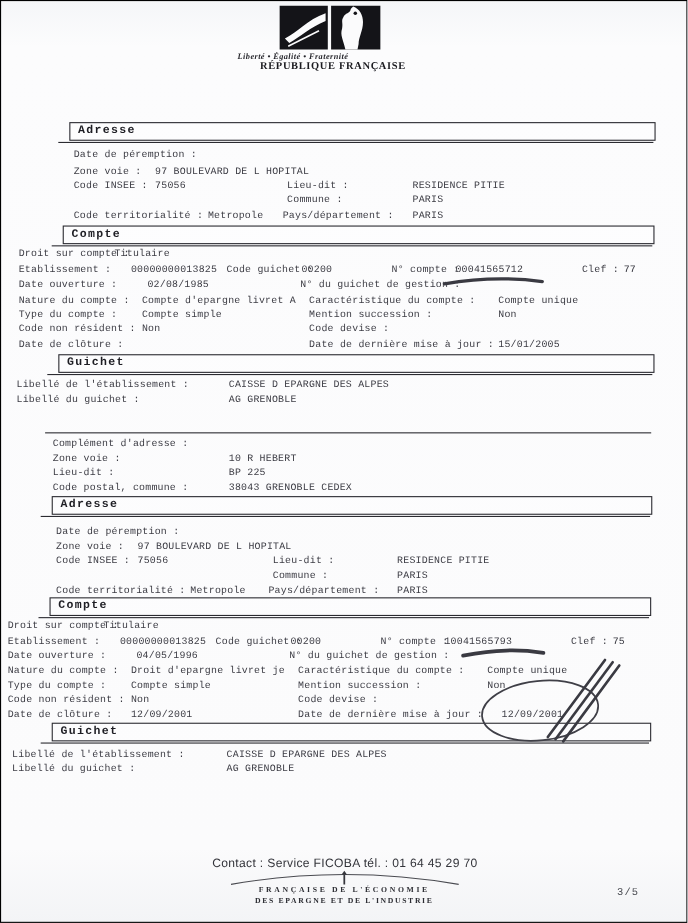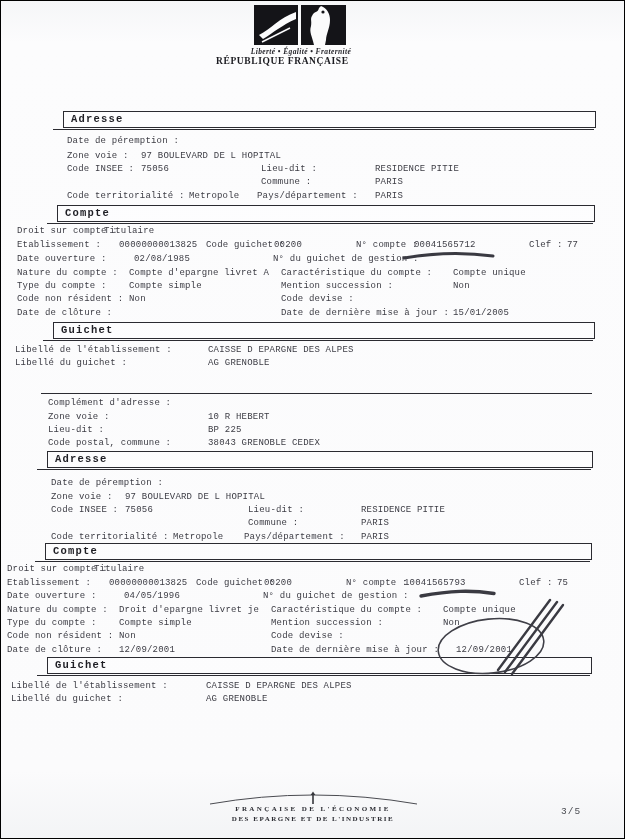--- a/index.html
+++ b/index.html
@@ -16,25 +16,25 @@
   .shead{
     position:absolute;height:15px;border:1px solid #2b2b31;background:rgba(255,255,255,.35);
   }
   .shead .stitle{
     position:absolute;left:7px;top:1px;
     font:bold 10.5px/13px "Liberation Mono","DejaVu Sans Mono",monospace;
     letter-spacing:1.2px;color:#1e1e24;white-space:pre;
   }
   .srule{position:absolute;height:1px;background:#2b2b31;}
   .hdr-motto{
-    position:absolute;left:215px;top:46px;width:170px;text-align:center;
+    position:absolute;left:215px;top:46px;width:170px;text-align:left;
     font:italic bold 7.5px "Liberation Serif","DejaVu Serif",serif;color:#26262c;letter-spacing:.4px;
   }
   .hdr-rep{
-    position:absolute;left:215px;top:55px;width:170px;text-align:left;
+    position:absolute;left:198px;top:55px;width:170px;text-align:right;
     font:bold 9.5px "Liberation Serif","DejaVu Serif",serif;color:#1b1b20;letter-spacing:.6px;
   }
   .contact{
     position:absolute;left:0;top:778px;width:625px;text-align:center;
     font:11px "Liberation Sans","DejaVu Sans",sans-serif;color:#33343a;letter-spacing:.3px;
   }
   .ministry{
     position:absolute;left:212px;width:200px;text-align:center;
     font:bold 7px "Liberation Serif","DejaVu Serif",serif;color:#2c2d33;
   }
@@ -201,20 +201,21 @@
     <path d="M403,257 C435,251.5 463,251 492,255" stroke="#3a3a42" stroke-width="3" fill="none" stroke-linecap="round"></path>
     <path d="M420,595 C450,589.5 470,589 493,592.5" stroke="#3a3a42" stroke-width="3.4" fill="none" stroke-linecap="round"></path>
     <ellipse cx="490" cy="645" rx="53" ry="27" transform="rotate(-6 490 645)" stroke="#3f3f47" stroke-width="1.6" fill="none"></ellipse>
     <g stroke="#3a3a42" stroke-width="2.4" stroke-linecap="round">
       <path d="M497,669 L549,599"></path>
       <path d="M504,671 L556,601"></path>
       <path d="M511,673 L562,604"></path>
     </g>
   </svg>
 
+  <div class="contact">Contact : Service FICOBA tél. : 01 64 45 29 70</div>
 
   <svg class="abs" style="left:205px;top:790px" width="215" height="15" viewBox="0 0 215 15">
     <path d="M4,13 Q107,-5 211,13" stroke="#4a4b51" stroke-width="1" fill="none"></path>
     <path d="M107,4 L107,13" stroke="#35363c" stroke-width="1.6"></path>
     <path d="M104.6,4 L109.4,4 L107,0.5 Z" fill="#35363c"></path>
   </svg>
   <div class="ministry m1">FRANÇAISE DE L'ÉCONOMIE</div>
   <div class="ministry m2">DES EPARGNE ET DE L'INDUSTRIE</div>
   <div class="pagenum">3/5</div>
 

